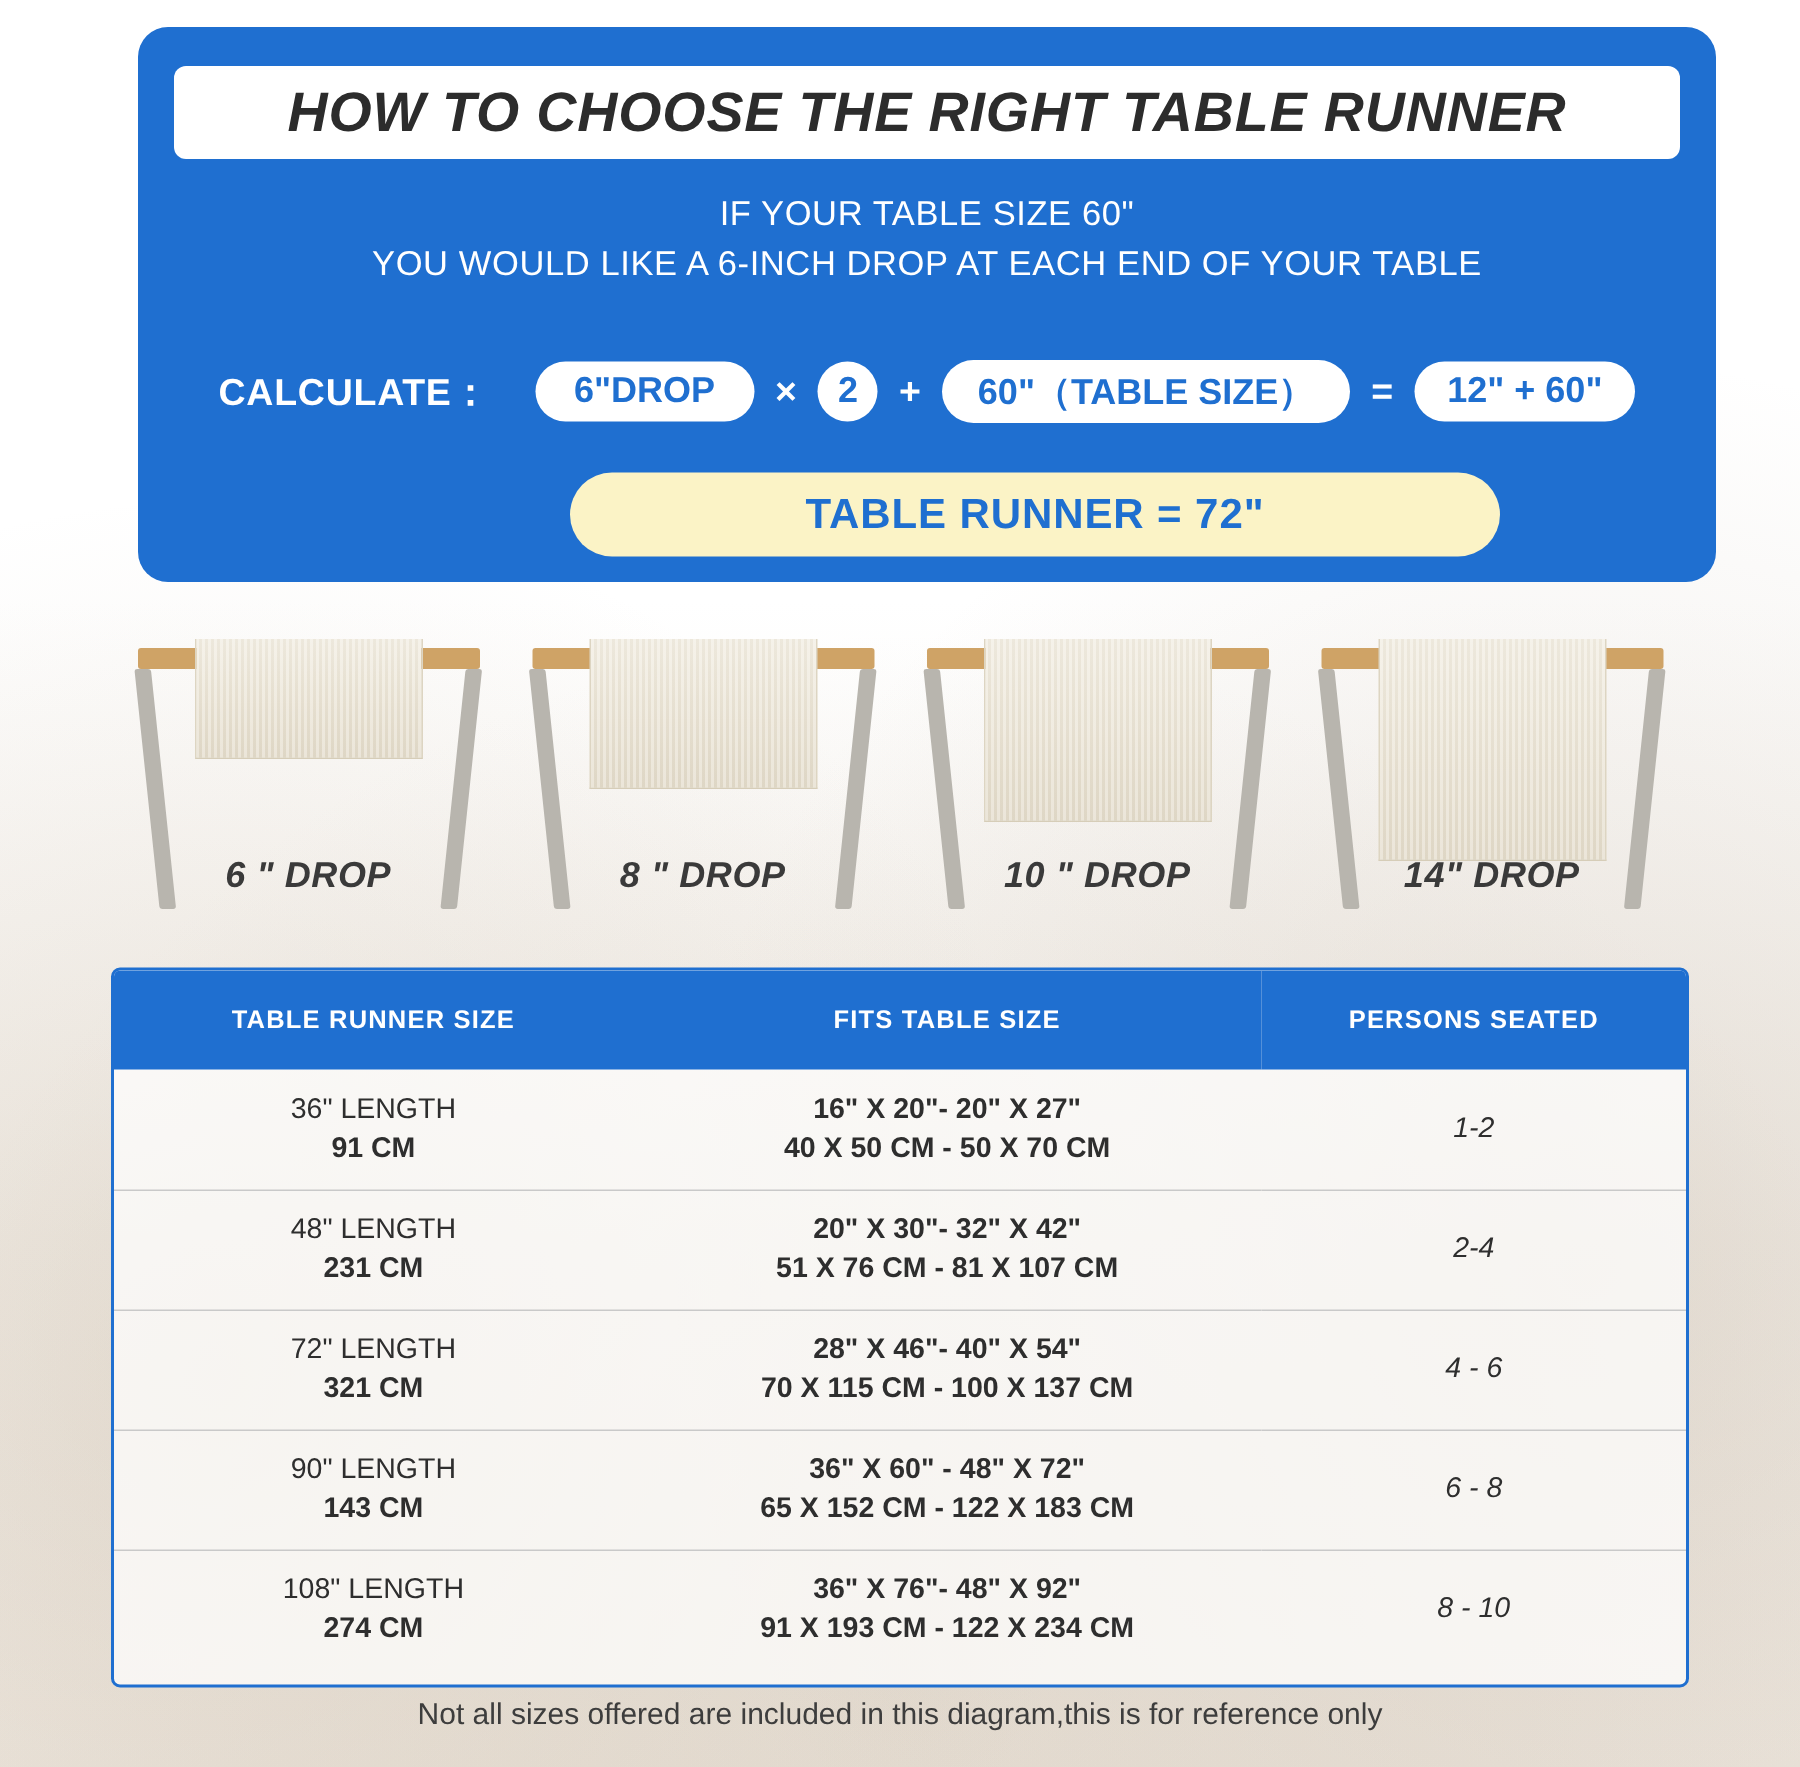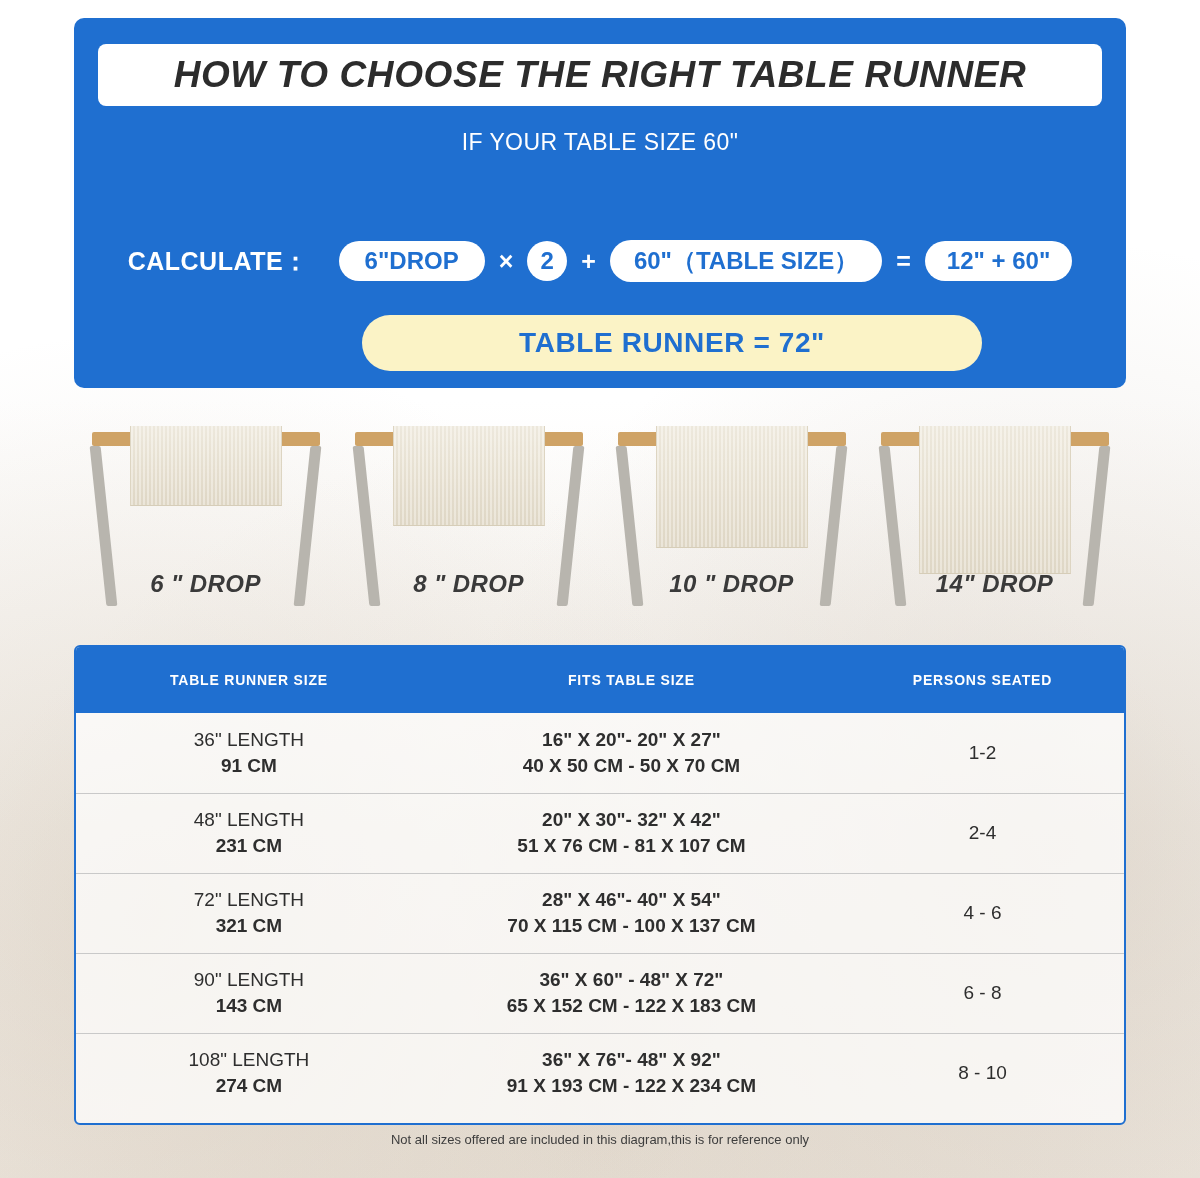--- a/index.html
+++ b/index.html
@@ -19,24 +19,24 @@
       radial-gradient(circle at 12% 78%, rgba(196,180,160,0.30) 0%, rgba(255,255,255,0) 42%),
       radial-gradient(circle at 88% 72%, rgba(190,175,158,0.30) 0%, rgba(255,255,255,0) 45%),
       radial-gradient(circle at 50% 95%, rgba(205,192,175,0.35) 0%, rgba(255,255,255,0) 55%),
       linear-gradient(180deg, #ffffff 0%, #ffffff 34%, #f3efe9 70%, #efe9e1 100%);
   }
   .page { position: relative; width: 1200px; height: 1178px; }
 
   
   .hero {
     position: absolute;
-    left: 74px; top: 18px;
+    left: 92px; top: 18px;
     width: 1052px; height: 370px;
     background: #1f6fd0;
-    border-radius: 10px;
+    border-radius: 20px;
   }
   .hero-title-pill {
     position: absolute;
     left: 24px; top: 26px;
     width: 1004px; height: 62px;
     background: #ffffff;
     border-radius: 8px;
     display: flex; align-items: center; justify-content: center;
   }
   .hero-title-pill span {
@@ -168,65 +168,66 @@
     border-radius: 6px;
     overflow: hidden;
   }
   .sizes table {
     width: 100%;
     border-collapse: collapse;
   }
   .sizes thead th {
     background: #1f6fd0;
     color: #ffffff;
-    font-size: 14px;
+    font-size: 17px;
     font-weight: bold;
     letter-spacing: 0.8px;
     height: 66px;
     vertical-align: middle;
   }
   .sizes tbody td {
     height: 80px;
     text-align: center;
     vertical-align: middle;
     border-bottom: 1px solid #c9c9c9;
     color: #2e2e2e;
     font-size: 19px;
     line-height: 26px;
   }
   .sizes tbody tr:last-child td { border-bottom: none; }
   .col-a { width: 33%; }
   .col-b { width: 40%; }
   .col-c { width: 27%; }
   .cell-line { display: block; white-space: nowrap; }
   .cell-line.b { font-weight: bold; }
-  .persons { font-size: 20px; }
+  .persons { font-size: 20px; font-style: italic; }
 
   .footnote {
     position: absolute;
     left: 74px; top: 1132px;
     width: 1052px;
     text-align: center;
-    font-size: 13px;
+    font-size: 20px;
     color: #3d3d3d;
   }
 </style>
 </head>
 <body>
 
 <div class="page">
   <div class="bg-wash"></div>
 
   <section class="hero">
     <div class="hero-title-pill">
       <span>HOW TO CHOOSE THE RIGHT TABLE RUNNER</span>
     </div>
 
     <div class="hero-sub">
       <div>IF YOUR TABLE SIZE 60"</div>
+      <div>YOU WOULD LIKE A 6-INCH DROP AT EACH END OF YOUR TABLE</div>
     </div>
 
     <div class="calc-row">
       <span class="calc-label">CALCULATE：</span>
       <span class="pill pill-drop">6"DROP</span>
       <span class="op">×</span>
       <span class="pill pill-circle">2</span>
       <span class="op">+</span>
       <span class="pill pill-table">60"（TABLE SIZE）</span>
       <span class="op">=</span>

